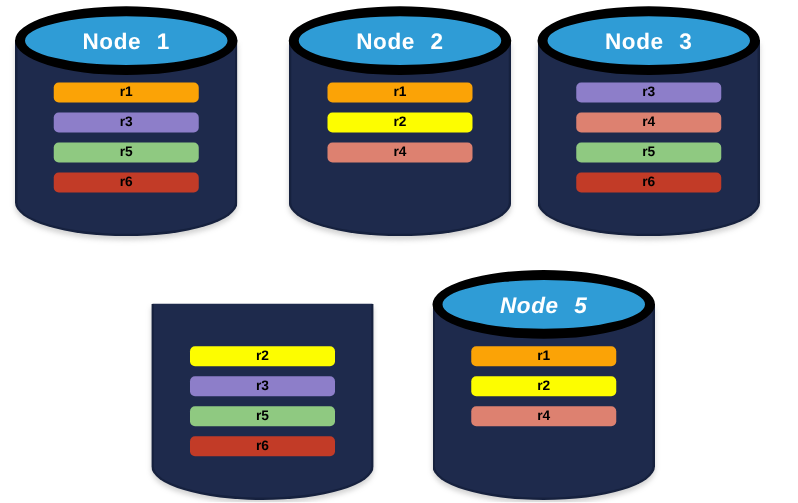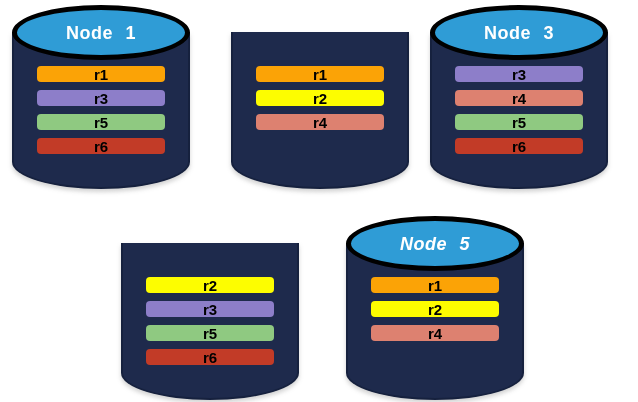--- a/index.html
+++ b/index.html
@@ -26,21 +26,21 @@
     box-sizing: border-box;
     border-radius: 0 0 50% 50% / 0 0 27px 27px;
     box-shadow: 0 3px 4px rgba(130,130,130,0.35);
     z-index: 1;
   }
   .cyl-top {
     position: absolute;
     left: 0; right: 0; top: 0;
     height: 55px;
     background: #2F9CD6;
-    border: 5px solid #000000;
+    border: 8px solid #000000;
     box-sizing: border-box;
     border-radius: 50%;
     z-index: 2;
     display: flex;
     align-items: center;
     justify-content: center;
   }
   .node-title {
     color: #ffffff;
     font-size: 18px;
@@ -52,28 +52,28 @@
   .bars {
     position: absolute;
     left: 0; right: 0; top: 61px;
     z-index: 3;
     display: flex;
     flex-direction: column;
     align-items: center;
     gap: 8px;
   }
   .bar {
-    width: 128px;
+    width: 116px;
     height: 16px;
     border-radius: 4px;
     display: flex;
     align-items: center;
     justify-content: center;
     color: #000000;
-    font-size: 15px;
+    font-size: 11px;
     font-weight: 700;
     line-height: 1;
     text-align: center;
   }
   
   .n0 { left: 12px;  top: 5px; }
   .n1 { left: 231px; top: 5px; }
   .n2 { left: 430px; top: 5px; }
   .n3 { left: 121px; top: 216px; }
   .n4 { left: 346px; top: 216px; }
@@ -91,20 +91,23 @@
     <div class="bars">
       <div class="bar" style="background-color: rgb(251, 163, 6);">r1</div>
       <div class="bar" style="background-color: rgb(141, 126, 201);">r3</div>
       <div class="bar" style="background-color: rgb(143, 201, 129);">r5</div>
       <div class="bar" style="background-color: rgb(194, 59, 39);">r6</div>
     </div>
   </div>
 
   <div class="node n1">
     <div class="cyl-body" style="background-color: rgb(30, 42, 76);"></div>
+    <div class="cyl-top" style="background-color: rgb(47, 156, 214);">
+      <span class="node-title">Node 2</span>
+    </div>
     <div class="bars">
       <div class="bar" style="background-color: rgb(251, 163, 6);">r1</div>
       <div class="bar" style="background-color: rgb(253, 253, 0);">r2</div>
       <div class="bar" style="background-color: rgb(221, 129, 112);">r4</div>
     </div>
   </div>
 
   <div class="node n2">
     <div class="cyl-body" style="background-color: rgb(30, 42, 76);"></div>
     <div class="cyl-top" style="background-color: rgb(47, 156, 214);">

